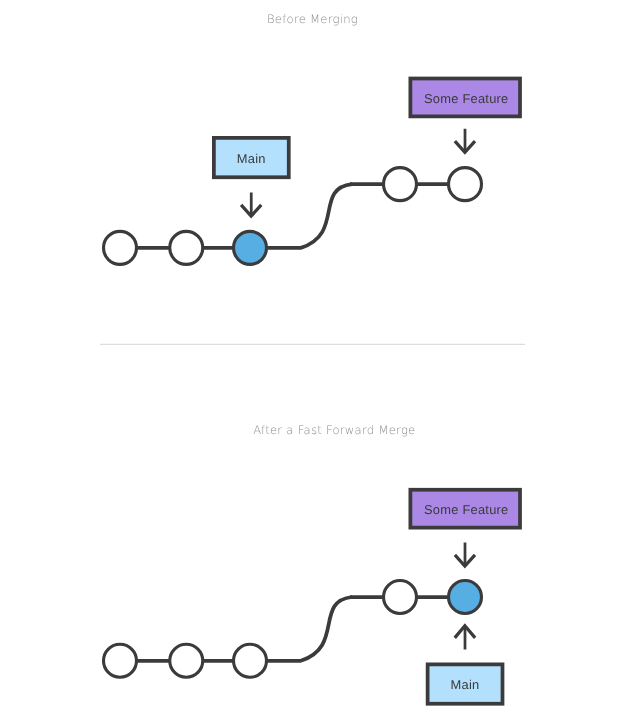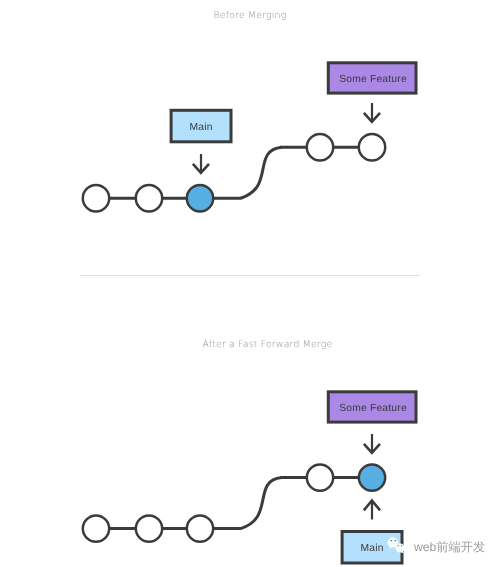--- a/index.html
+++ b/index.html
@@ -89,32 +89,13 @@
           <path class="arrow-shaft" d="M372,434 V451.5"></path>
           <path class="arrow-head" d="M363.9,443.9 L371.9,452.9 L380.0,443.9"></path>
         </g>
         <g>
           <path class="arrow-shaft" d="M372,519.5 V502"></path>
           <path class="arrow-head" d="M363.8,510.3 L371.9,500.6 L380.1,510.3"></path>
         </g>
       </g>
     </svg>
 
-  <div id="watermark">
-    <span class="wm-icon">
-      <svg viewBox="0 0 19 17" width="19" height="17" shape-rendering="geometricPrecision">
-        <g>
-          <ellipse cx="5.9" cy="5.6" rx="5.3" ry="5.0" fill="#fbfcfc"></ellipse>
-          <path d="M3.2 9.1 L2.1 11.7 L5.2 10.2 Z" fill="#fbfcfc"></path>
-          <ellipse cx="4.5" cy="3.6" rx="0.75" ry="0.64" fill="#2f3e47"></ellipse>
-          <ellipse cx="8.4" cy="3.6" rx="0.75" ry="0.64" fill="#2f3e47"></ellipse>
-        </g>
-        <g>
-          <ellipse cx="13.1" cy="11.0" rx="4.6" ry="4.5" fill="#fbfcfc"></ellipse>
-          <path d="M15.4 14.0 L16.9 16.4 L13.7 15.2 Z" fill="#fbfcfc"></path>
-          <ellipse cx="11.2" cy="8.8" rx="0.62" ry="0.54" fill="#2f3e47"></ellipse>
-          <ellipse cx="14.4" cy="8.8" rx="0.62" ry="0.54" fill="#2f3e47"></ellipse>
-        </g>
-      </svg>
-    </span>
-    <span class="wm-text">web前端开发</span>
-  </div>
 </div>
 
 </body></html>

